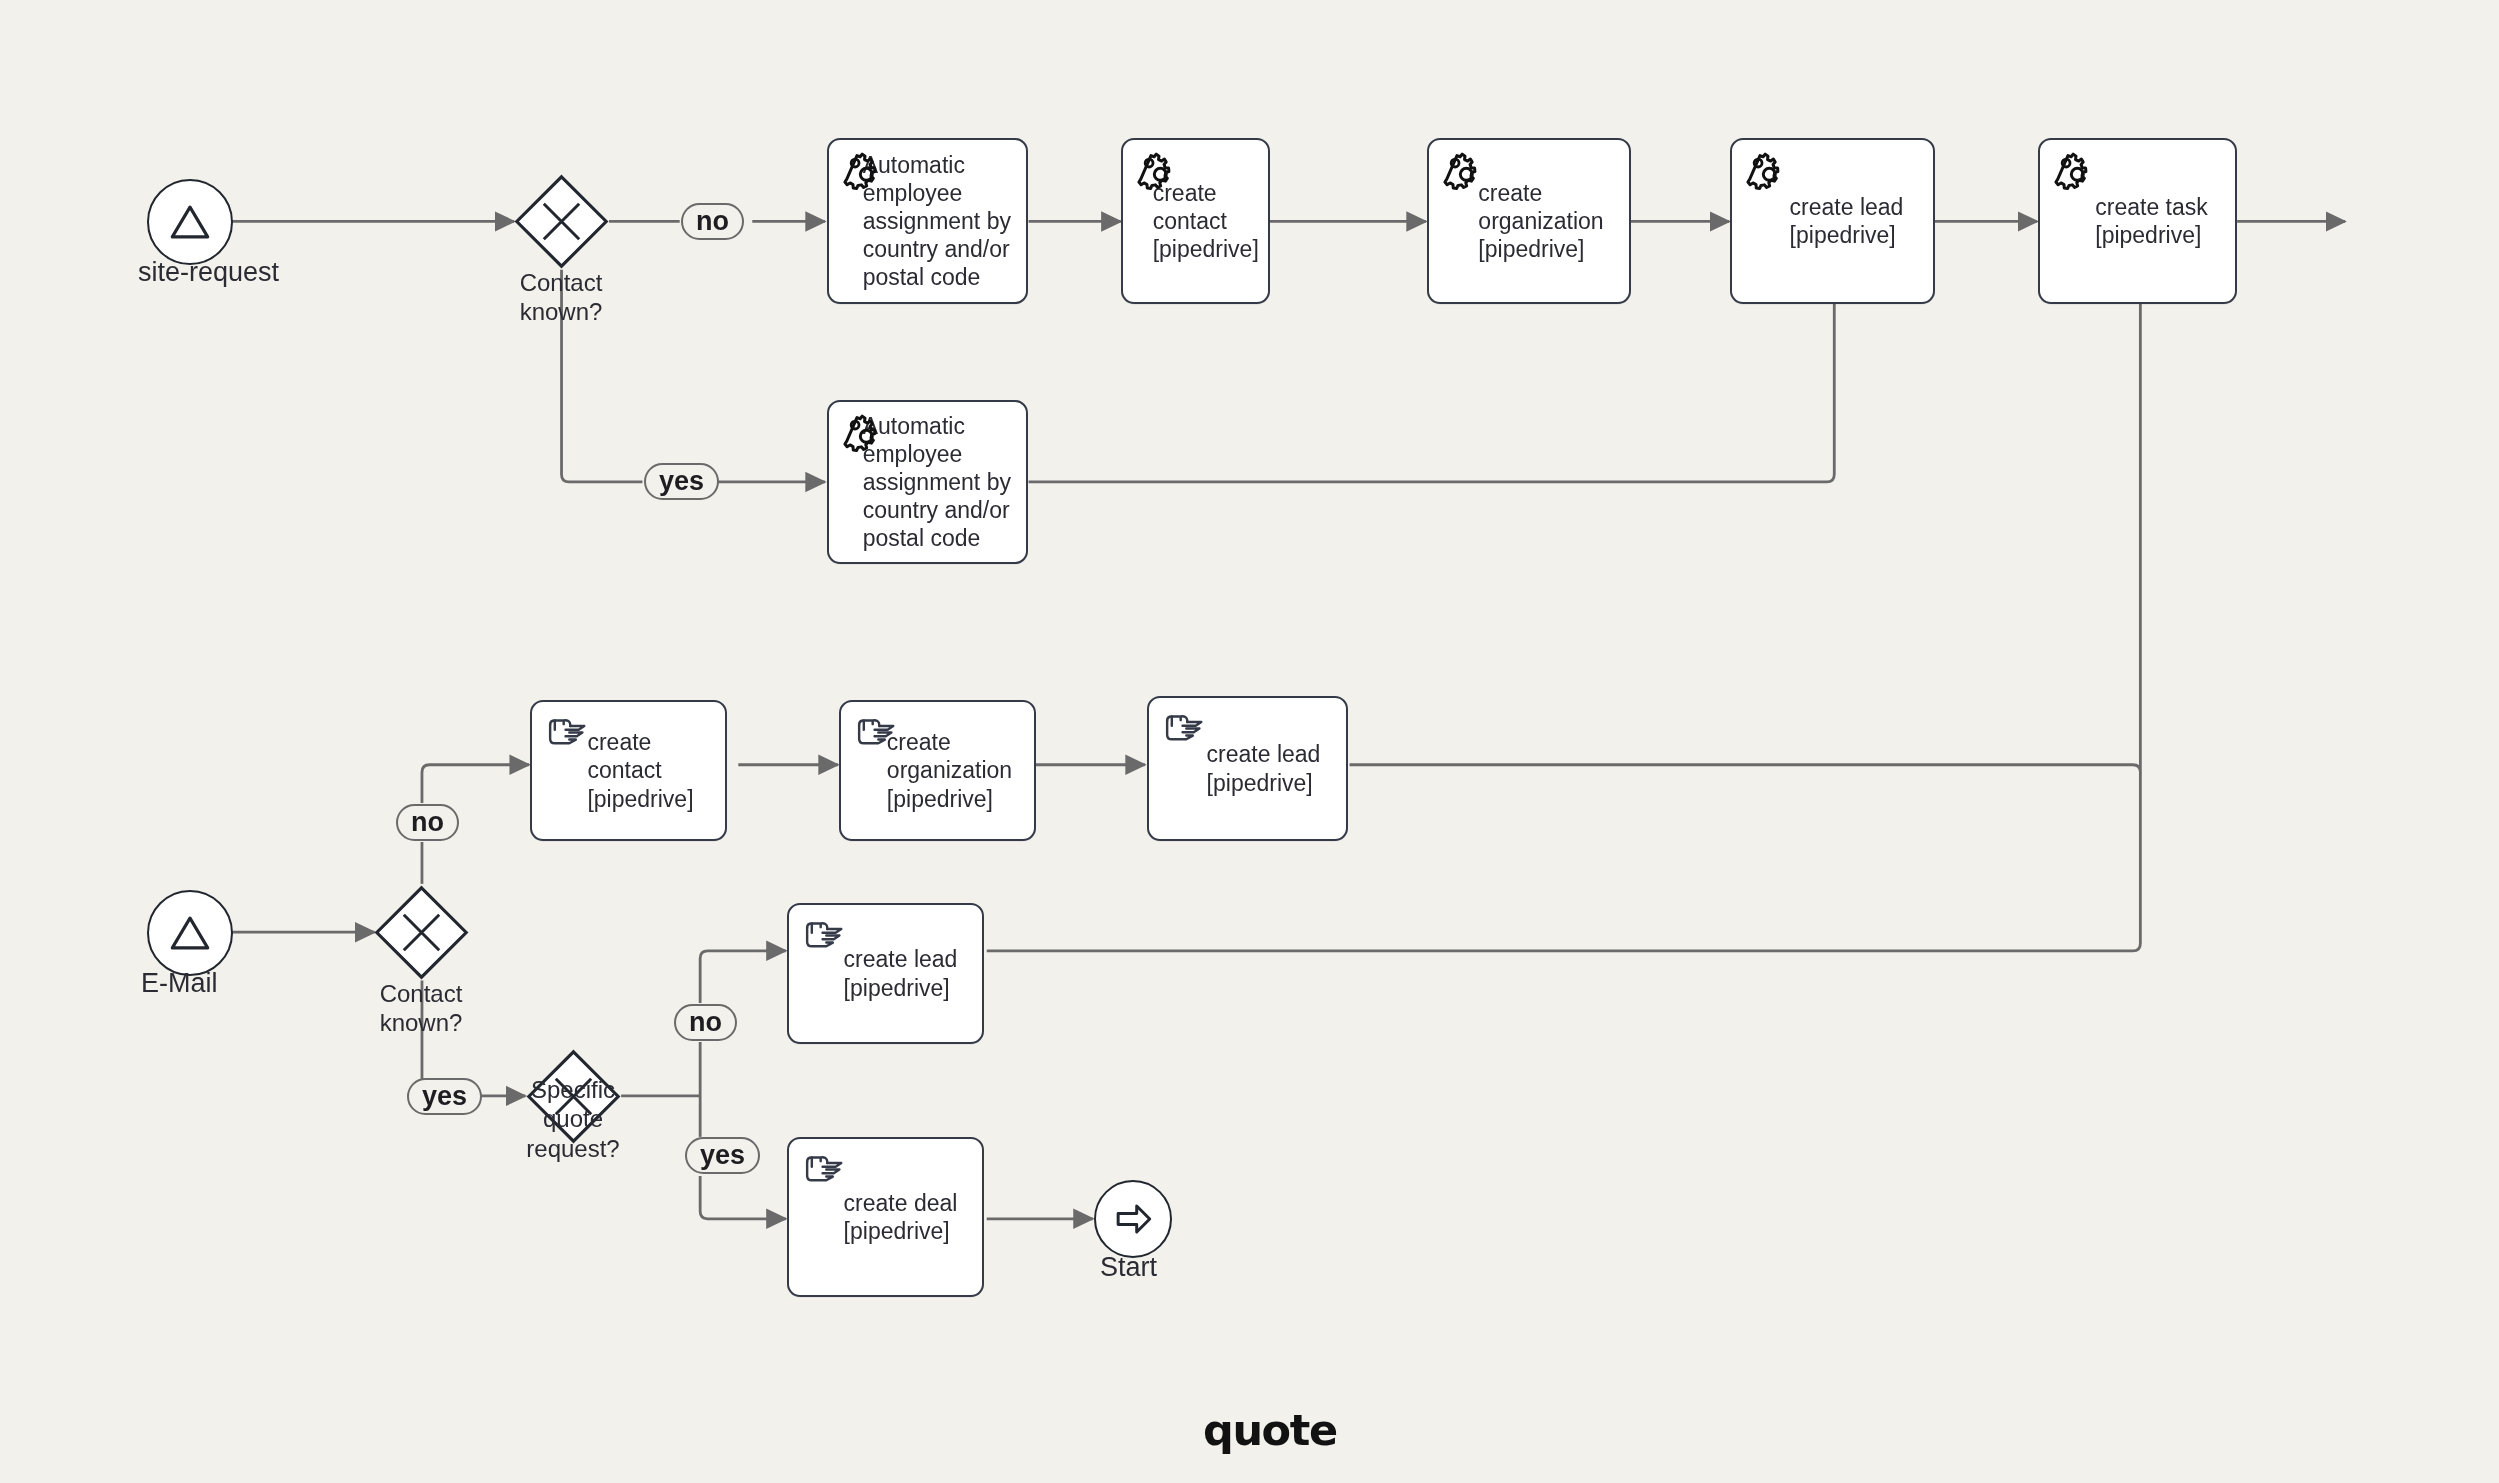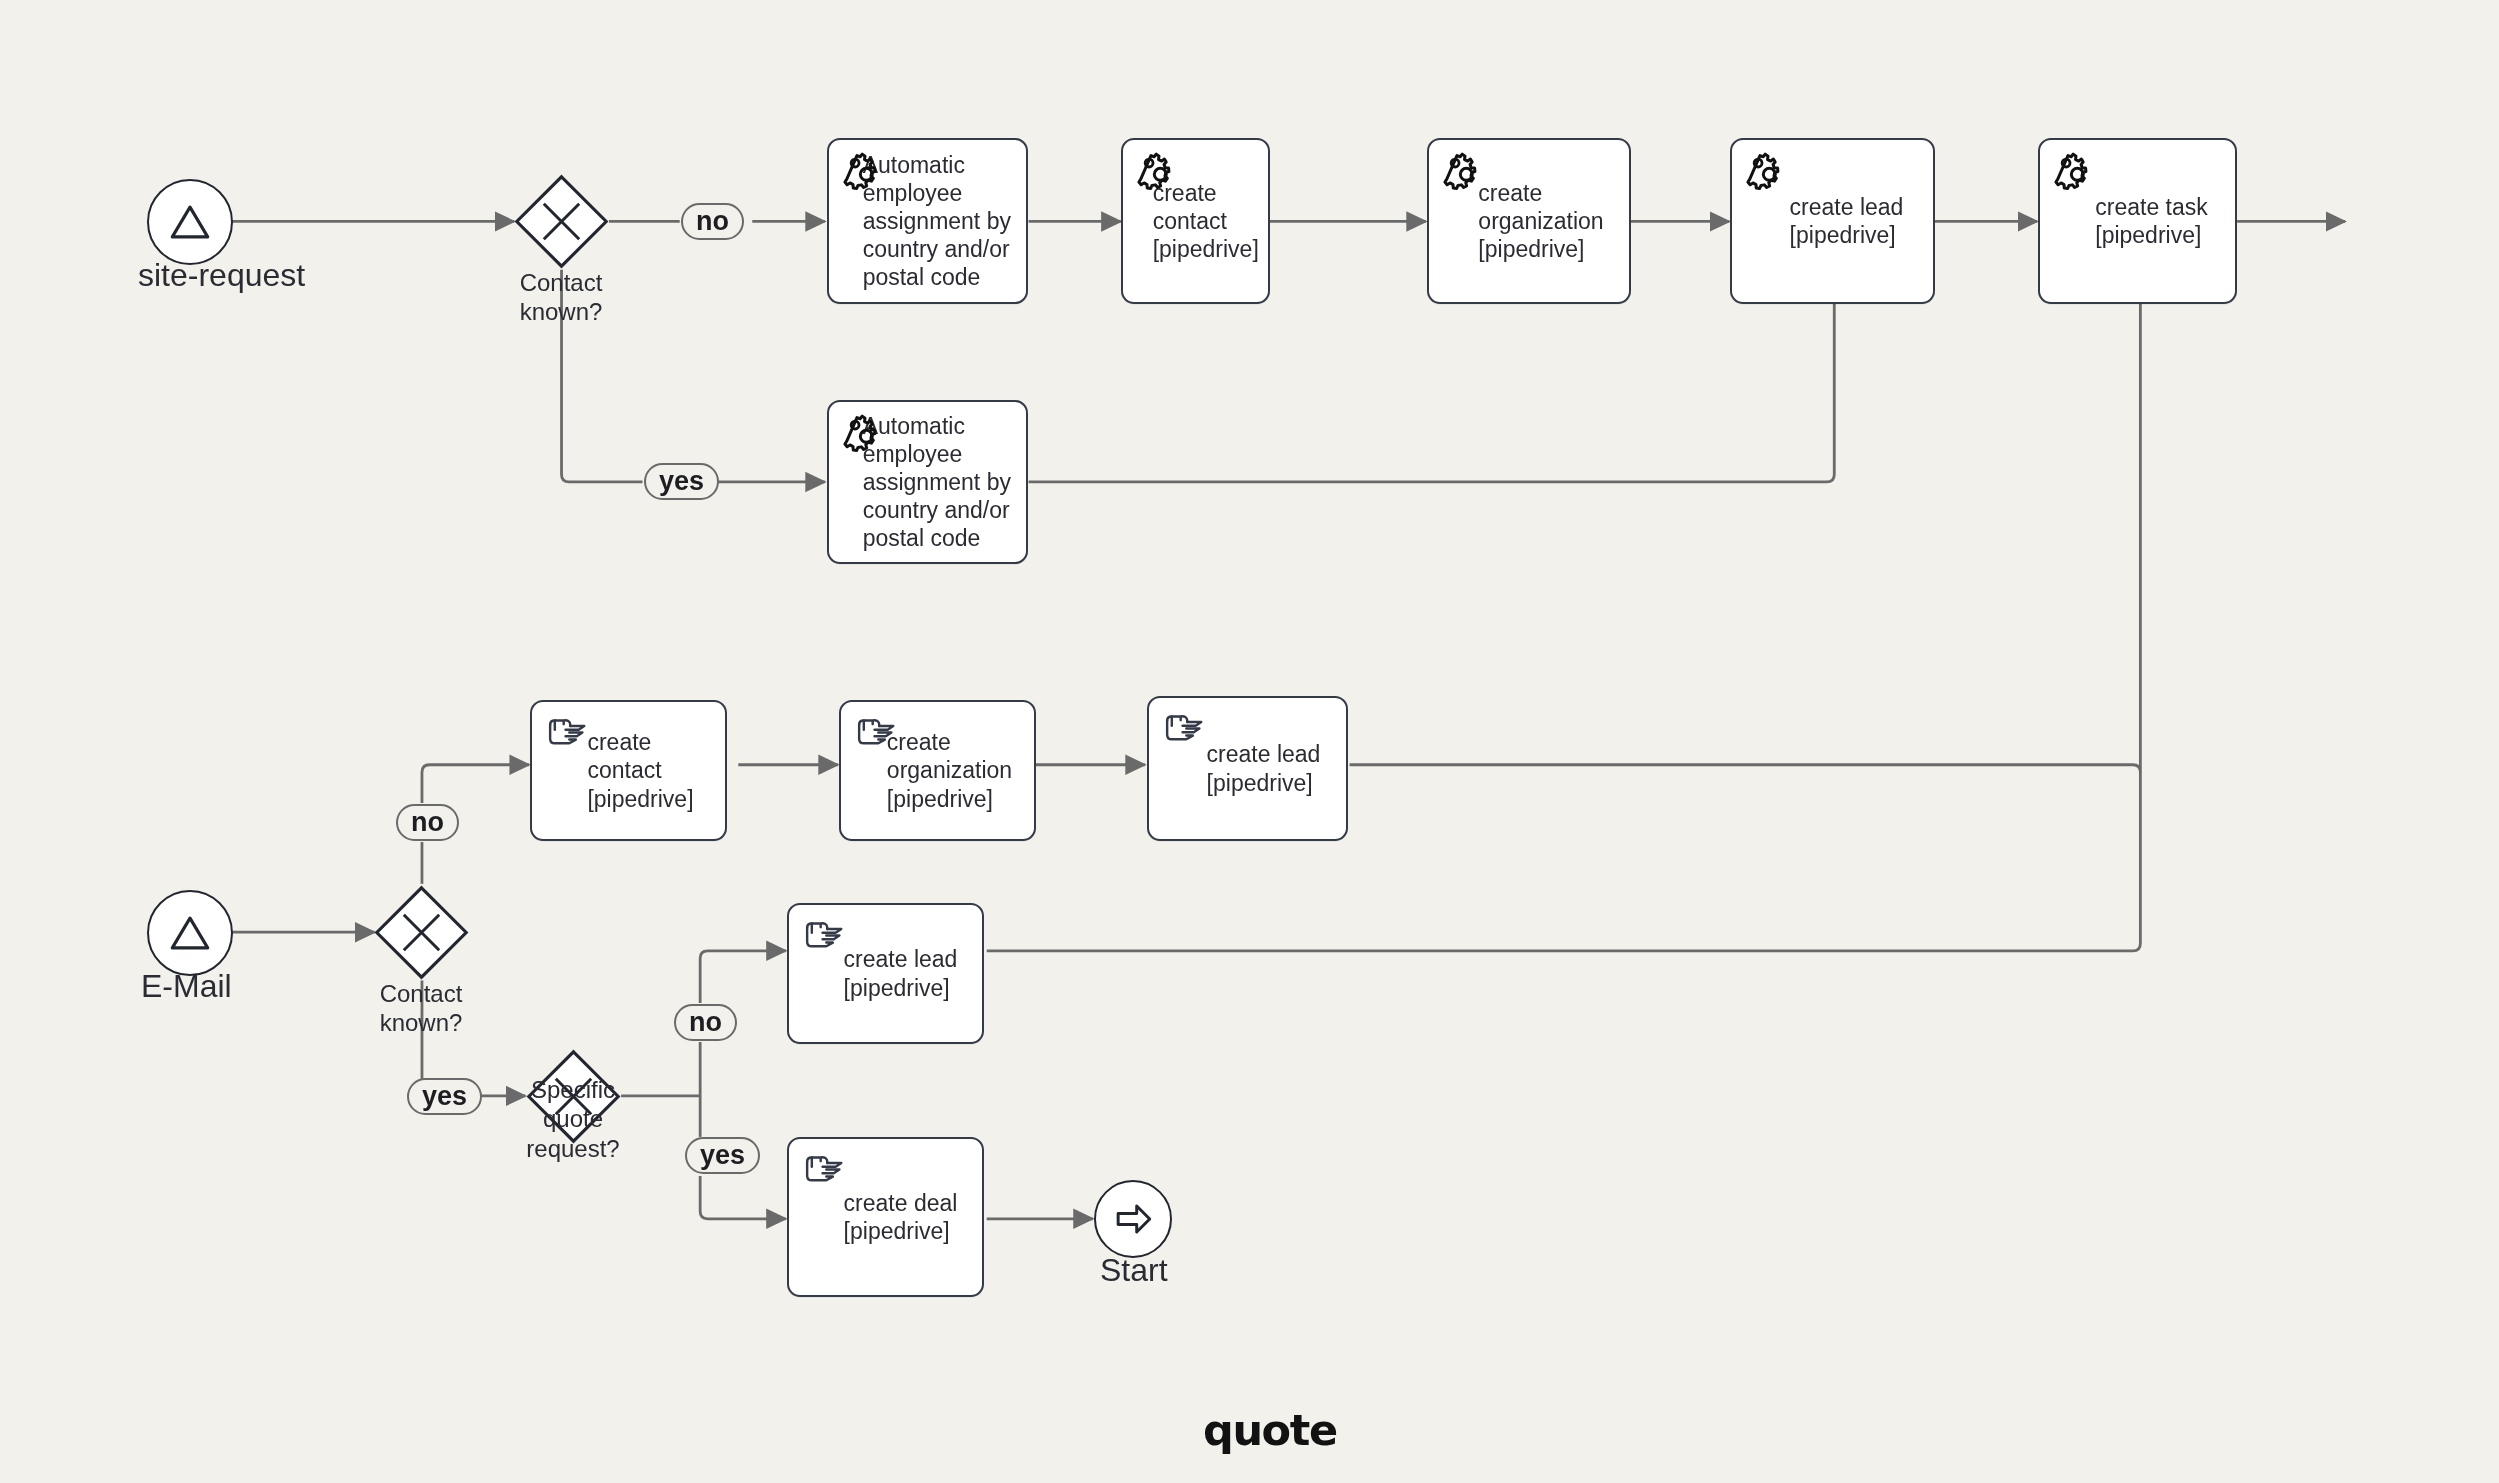--- a/index.html
+++ b/index.html
@@ -62,21 +62,21 @@
   .event {
     border-radius: 50%;
     background: #ffffff;
     border: 2.8px solid #22262e;
     display: flex;
     align-items: center;
     justify-content: center;
   }
   .event-label {
     position: absolute;
-    font-size: 32px;
+    font-size: 27px;
     color: #2b2b33;
     white-space: nowrap;
   }
 
   
   .gateway-wrap {
     position: absolute;
   }
   .gateway {
     width: 100%;

